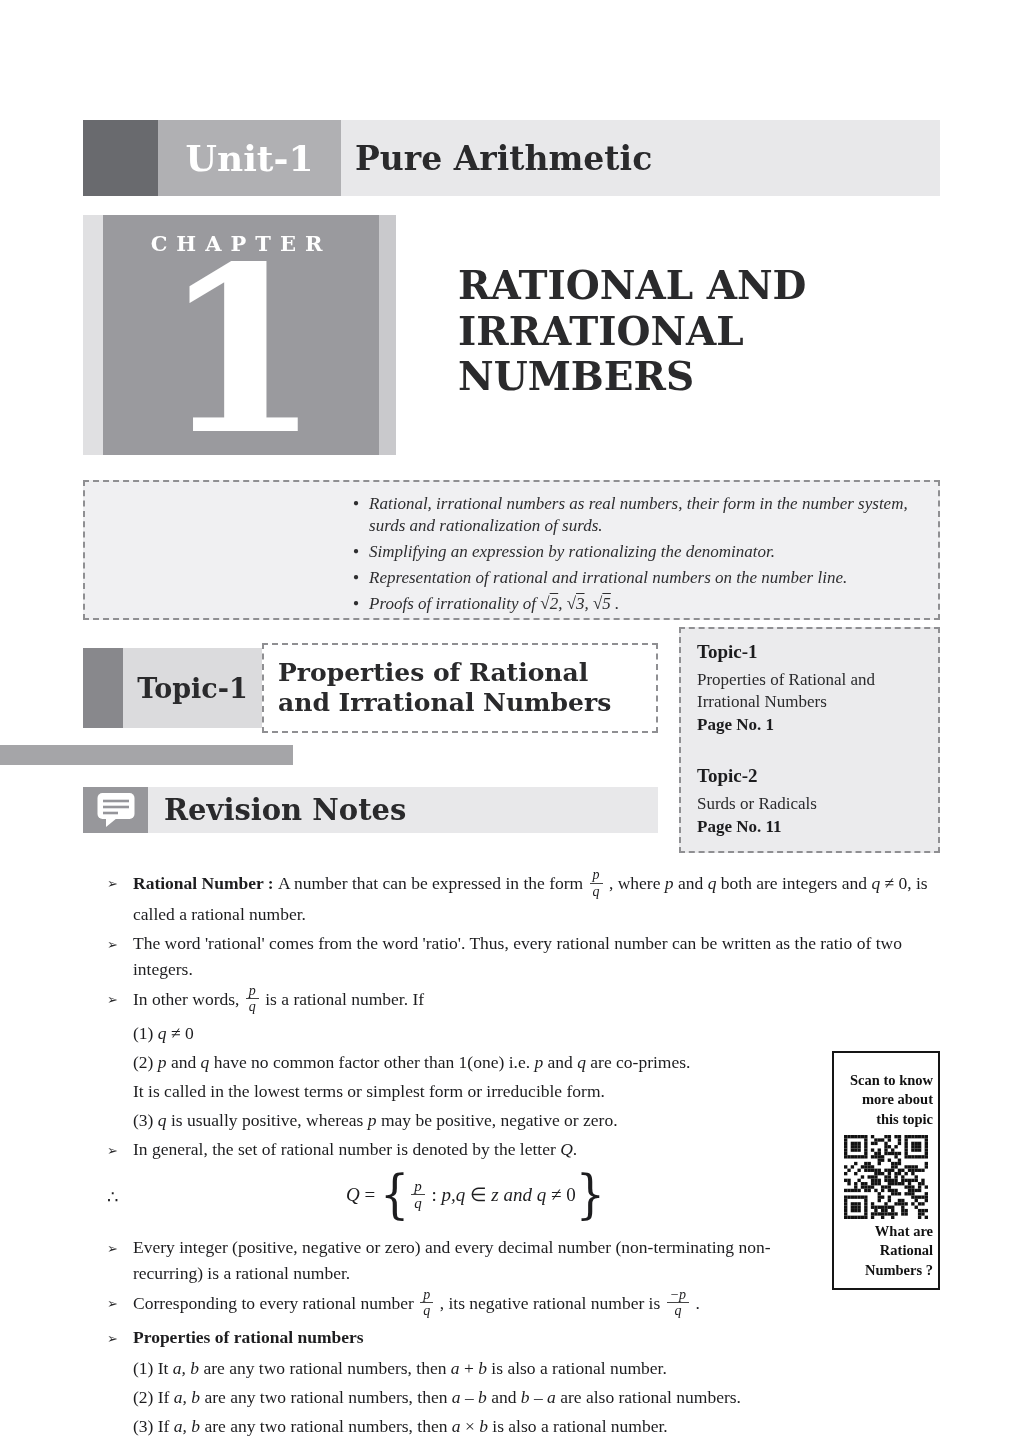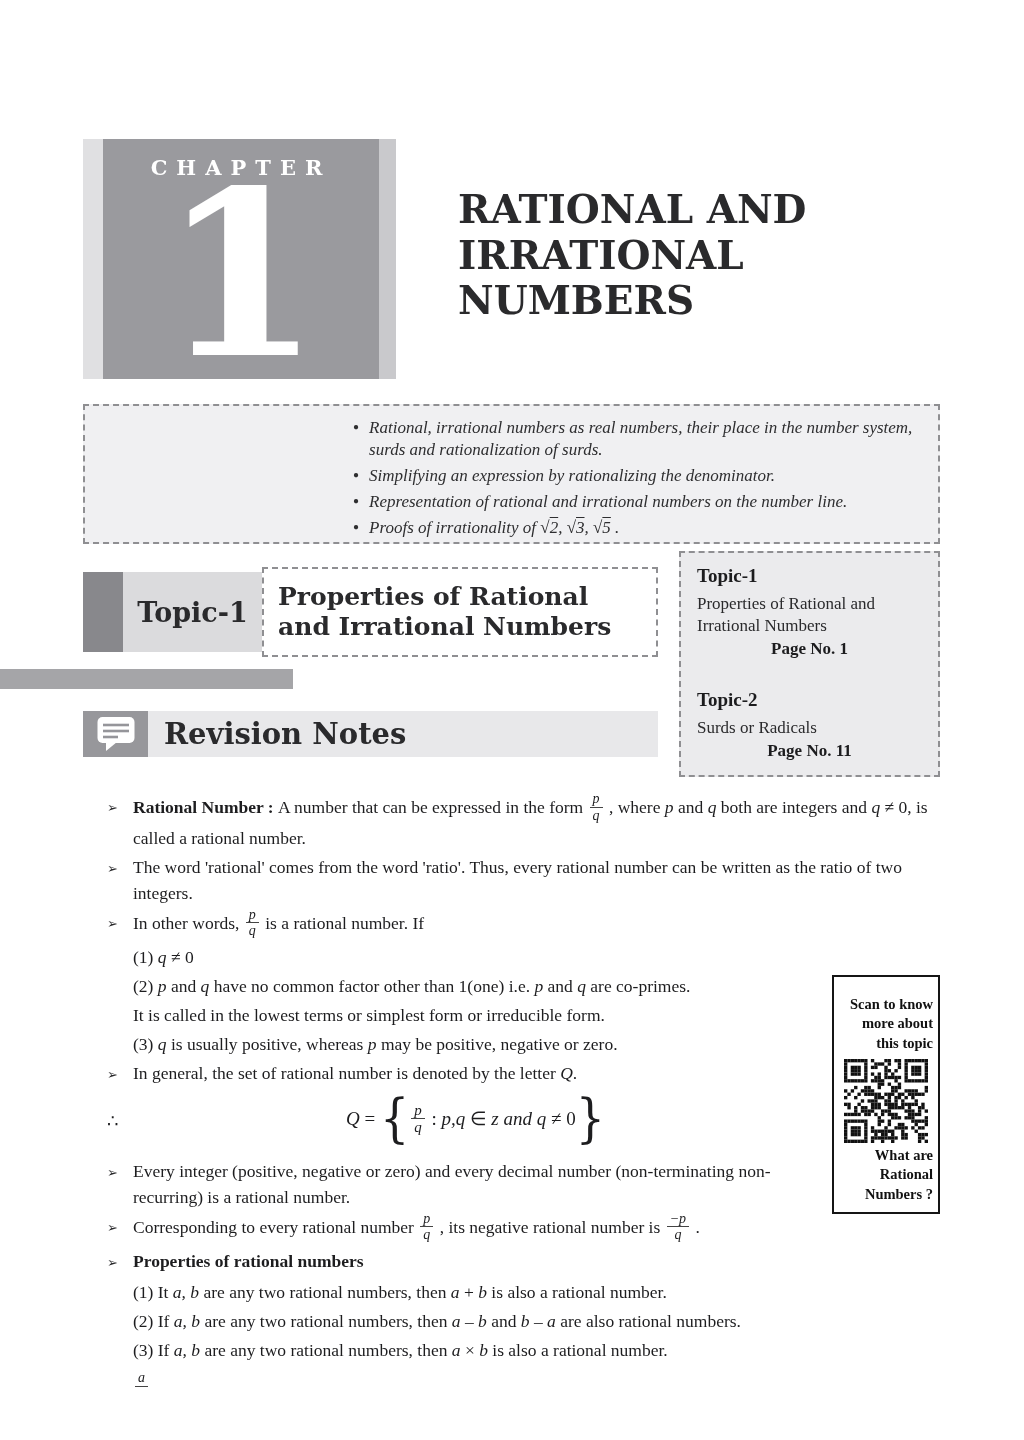--- a/index.html
+++ b/index.html
@@ -55,21 +55,21 @@
   .bleed-bar{margin-left:-83px;width:293px;height:20px;background:var(--bar_bleed);margin-top:12px;}
   .revision-header{display:flex;margin-top:22px;height:46px;}
   .rv-icon-box{width:65px;background:var(--gray_banner);display:flex;align-items:center;justify-content:center;flex:none;}
   .rv-bar{flex:1;background:var(--gray_light_bar);display:flex;align-items:center;padding-left:16px;
           font-family:"DejaVu Serif",serif;font-weight:700;font-size:29px;color:var(--text_dark);}
   .topics-index{flex:1;margin-left:21px;margin-top:-16px;border:2px dashed var(--dash_border);
                 background:var(--sidebar_bg);padding:12px 16px 14px;box-sizing:border-box;min-height:206px;}
   .ti-label{font-weight:700;font-size:19px;color:#1c1c1e;}
   .ti-label.t2{margin-top:30px;}
   .ti-title{font-size:17px;line-height:1.3;margin-top:6px;color:#2a2a2c;}
-  .ti-page{font-weight:700;font-size:17px;text-align:center;margin-top:2px;color:#1c1c1e;}
+  .ti-page{font-weight:700;font-size:17px;text-align:left;margin-top:2px;color:#1c1c1e;}
 
   
   .notes{margin-top:16px;font-size:17.5px;line-height:26px;color:#1d1d1f;}
   .note-row{display:flex;margin:0 0 3px 24px;}
   .note-row .marker{width:26px;flex:none;font-family:"DejaVu Sans",sans-serif;font-size:13px;
                     color:var(--text_dark);padding-top:2px;}
   .note-text{flex:1;}
   .frac{display:inline-flex;flex-direction:column;align-items:center;vertical-align:middle;
         font-size:14px;line-height:1.1;font-style:italic;margin:0 2px;position:relative;top:-2px;}
   .frac .num{border-bottom:1px solid #444;padding:0 3px;}
@@ -88,40 +88,47 @@
   .scan-box{float:right;width:108px;border:2px solid #151515;background:#fff;text-align:right;
             padding:18px 5px 8px;margin:2px 0 10px 14px;box-sizing:border-box;}
   .scan-top,.scan-bottom{font-weight:700;font-size:14.5px;line-height:1.35;color:#111;}
   .qr{width:84px;height:84px;margin:5px auto 3px;display:block;}
 </style>
 </head>
 <body>
 
 <div class="page">
 
+  <div class="unit-header">
+    <div class="uh-dark"></div>
+    <div class="uh-unit">Unit-1</div>
+    <div class="uh-bar">
+      <span>Pure Arithmetic</span>
+    </div>
+  </div>
 
   <div class="chapter-block">
     <div class="ch-strip-left"></div>
     <div class="ch-box">
       <div class="ch-label">CHAPTER</div>
       <div class="ch-num">1</div>
     </div>
     <div class="ch-strip-right"></div>
     <div class="ch-title">
       <div>RATIONAL AND</div>
       <div>IRRATIONAL</div>
       <div>NUMBERS</div>
     </div>
   </div>
 
   <div class="syllabus-box">
     <div class="syl-list" id="syl-list">
         <div class="syl-item">
           <span class="dot">●</span>
-          <span><span>Rational, irrational numbers as real numbers, their place in the number system, surds and rationalization of surds.</span></span>
+          <span><span>Rational, irrational numbers as real numbers, their form in the number system, surds and rationalization of surds.</span></span>
         </div>
         <div class="syl-item">
           <span class="dot">●</span>
           <span><span>Simplifying an expression by rationalizing the denominator.</span></span>
         </div>
         <div class="syl-item">
           <span class="dot">●</span>
           <span><span>Representation of rational and irrational numbers on the number line.</span></span>
         </div>
         <div class="syl-item">

